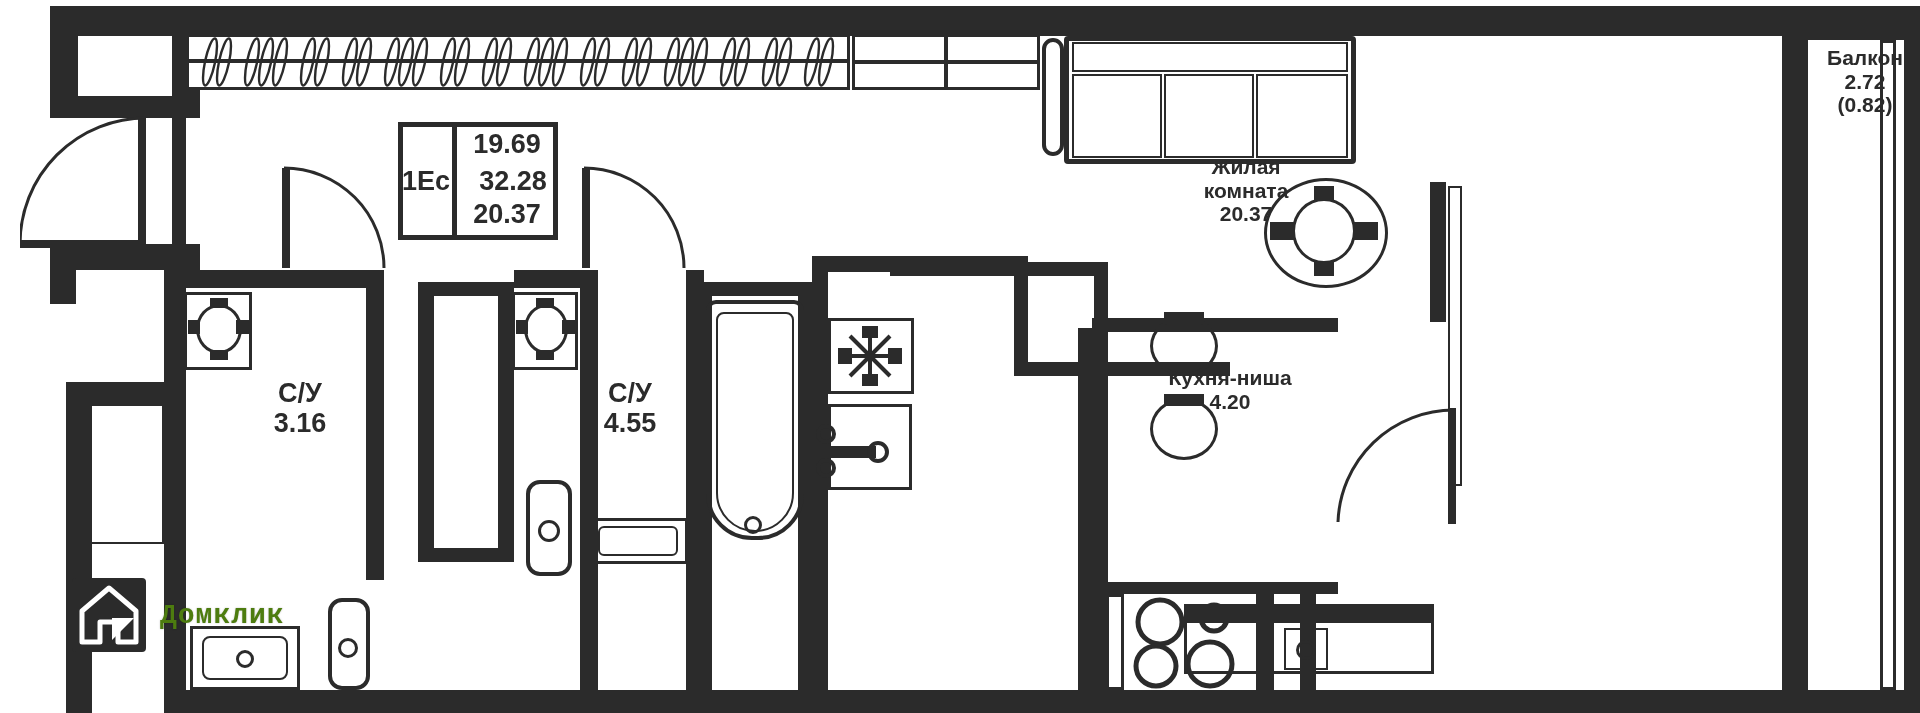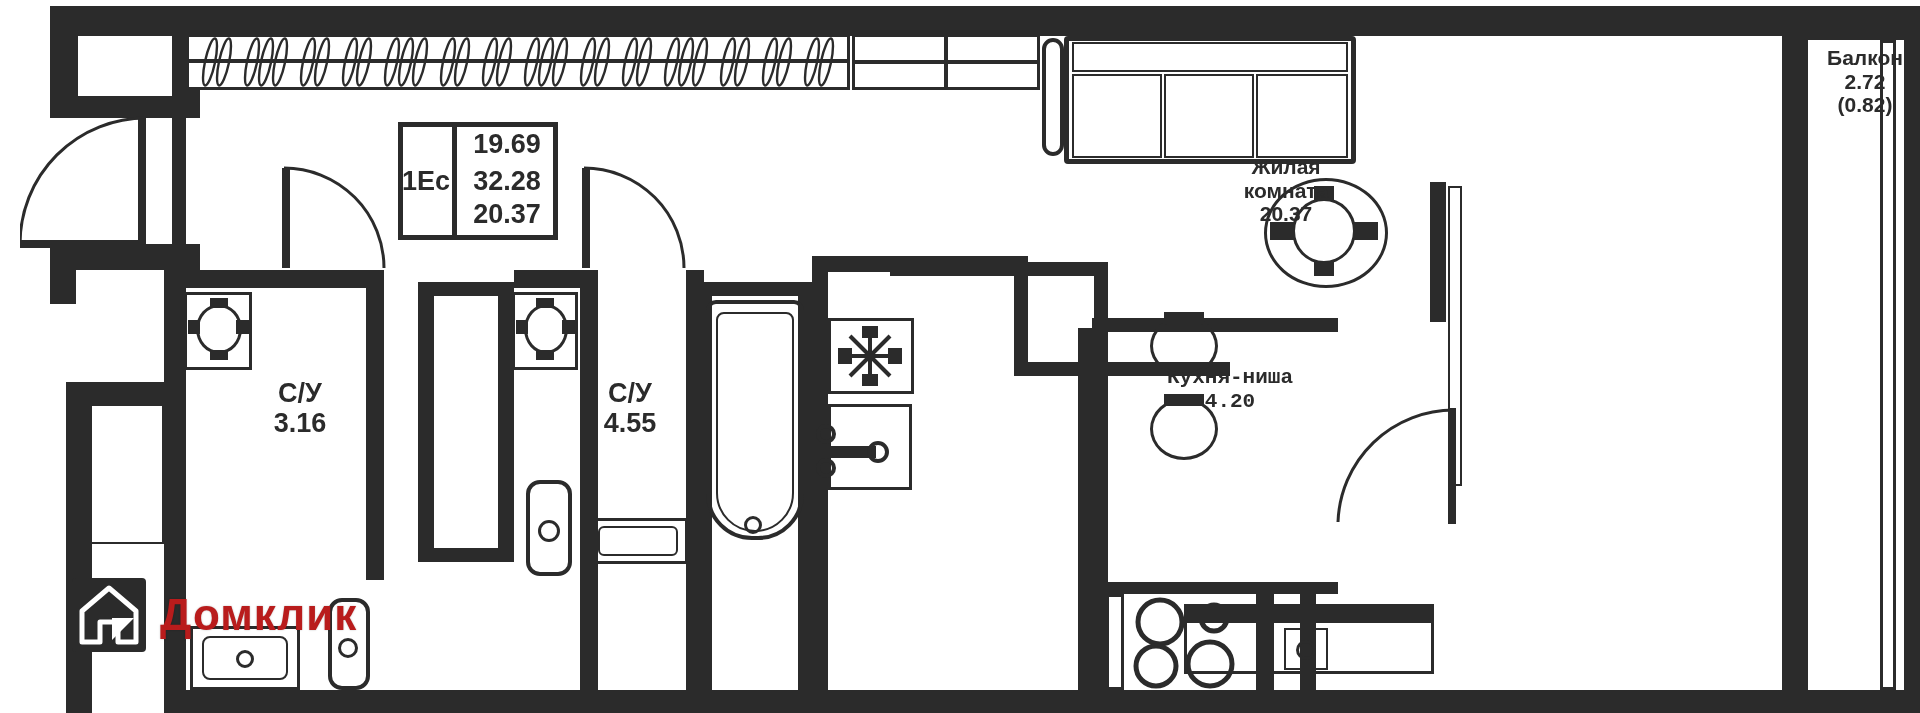--- a/index.html
+++ b/index.html
@@ -10,22 +10,22 @@
   .wl2{position:absolute;border:2px solid #2b2b2b;box-sizing:border-box;background:transparent;}
   .wl5{position:absolute;border:5px solid #2b2b2b;box-sizing:border-box;background:transparent;}
   .white{position:absolute;background:#ffffff;}
   .lbl{position:absolute;color:#2b2b2b;font-weight:bold;text-align:center;line-height:1.12;white-space:pre;}
   .lbl.sz{font-size:21px;}
   .lbl.big{font-size:27px;}
   .circ{position:absolute;border:3px solid #2b2b2b;border-radius:50%;box-sizing:border-box;}
   .rnd{position:absolute;border:4px solid #2b2b2b;box-sizing:border-box;border-radius:14px;}
   svg{display:block;overflow:visible;}
   #wm{position:absolute;left:52px;top:578px;display:flex;align-items:center;gap:14px;}
-  #wm .wmtxt{font-size:44px;font-weight:bold;color:#b91c1c;letter-spacing:1px;
-     text-shadow:0 0 2px rgba(0,0,0,.25);}
+  #wm .wmtxt{font-size:28px;font-weight:bold;color:#4d7c0f;letter-spacing:1px;
+     text-shadow:0 0 2px rgba(0,0,0,.25);font-family:Liberation Mono, monospace;}
 </style>
 </head>
 <body>
 
 <div id="plan">
 
   <div class="w" style="left:30px;top:6px;width:1760px;height:30px;"></div>
 
   <div class="w" style="left:30px;top:6px;width:28px;height:110px;"></div>
   <div class="w" style="left:30px;top:6px;width:150px;height:30px;"></div>
@@ -114,24 +114,24 @@
   <div class="circ" style="left:1272px;top:198px;width:64px;height:66px;"></div>
   <div class="w" style="left:1294px;top:186px;width:20px;height:14px;"></div>
   <div class="w" style="left:1294px;top:262px;width:20px;height:14px;"></div>
   <div class="w" style="left:1250px;top:222px;width:24px;height:18px;"></div>
   <div class="w" style="left:1334px;top:222px;width:24px;height:18px;"></div>
 
   <div class="wl5" style="left:378px;top:122px;width:160px;height:118px;"></div>
   <div class="w" style="left:432px;top:124px;width:5px;height:114px;"></div>
   <div class="lbl big" style="left:378px;top:166px;width:56px;">1Ес</div>
   <div class="lbl big" style="left:437px;top:129px;width:100px;">19.69</div>
-  <div class="lbl big" style="left:437px;top:166px;width:100px;">32.28</div>
+  <div class="lbl big" style="left:437px;top:166px;width:100px;padding-left:6px;">32.28</div>
   <div class="lbl big" style="left:437px;top:199px;width:100px;">20.37</div>
 
-  <div class="lbl sz" style="left:1176px;top:155px;width:180px;">Жилая
+  <div class="lbl sz" style="left:1136px;top:155px;width:180px;">Жилая
 комната
 20.37</div>
 
   <svg style="position:absolute;left:0px;top:118px;" width="132" height="135" viewBox="0 0 132 135">
     <path d="M126 0 A126 126 0 0 0 0 126" stroke="#2b2b2b" stroke-width="3" fill="none"></path>
     <rect x="118" y="0" width="8" height="132" fill="#2b2b2b"></rect>
     <rect x="0" y="122" width="126" height="8" fill="#2b2b2b"></rect>
   </svg>
 
   <svg style="position:absolute;left:262px;top:168px;" width="104" height="104" viewBox="0 0 104 104">
@@ -194,21 +194,21 @@
   </svg>
 
   <div class="wl" style="left:808px;top:404px;width:84px;height:86px;"></div>
   <svg style="position:absolute;left:800px;top:428px;" width="72" height="48" viewBox="0 0 72 48">
     <rect x="4" y="18" width="52" height="12" fill="#2b2b2b"></rect>
     <circle cx="6" cy="6" r="8" fill="none" stroke="#2b2b2b" stroke-width="4"></circle>
     <circle cx="6" cy="40" r="8" fill="none" stroke="#2b2b2b" stroke-width="4"></circle>
     <circle cx="58" cy="24" r="9" fill="none" stroke="#2b2b2b" stroke-width="4"></circle>
   </svg>
 
-  <div class="lbl sz" style="left:1090px;top:366px;width:240px;font-family:Liberation Mono, monospace;">Кухня-ниша
+  <div class="lbl sz" style="left:1090px;top:366px;width:240px;">Кухня-ниша
 4.20</div>
 
   <div class="w" style="left:1086px;top:582px;width:232px;height:12px;"></div>
   <div class="wl" style="left:1086px;top:594px;width:18px;height:96px;"></div>
   <svg style="position:absolute;left:1106px;top:594px;" width="120" height="96" viewBox="0 0 120 96">
     <circle cx="34" cy="28" r="22" fill="none" stroke="#2b2b2b" stroke-width="5"></circle>
     <circle cx="88" cy="24" r="13" fill="none" stroke="#2b2b2b" stroke-width="5"></circle>
     <circle cx="30" cy="72" r="20" fill="none" stroke="#2b2b2b" stroke-width="5"></circle>
     <circle cx="84" cy="70" r="22" fill="none" stroke="#2b2b2b" stroke-width="5"></circle>
   </svg>

